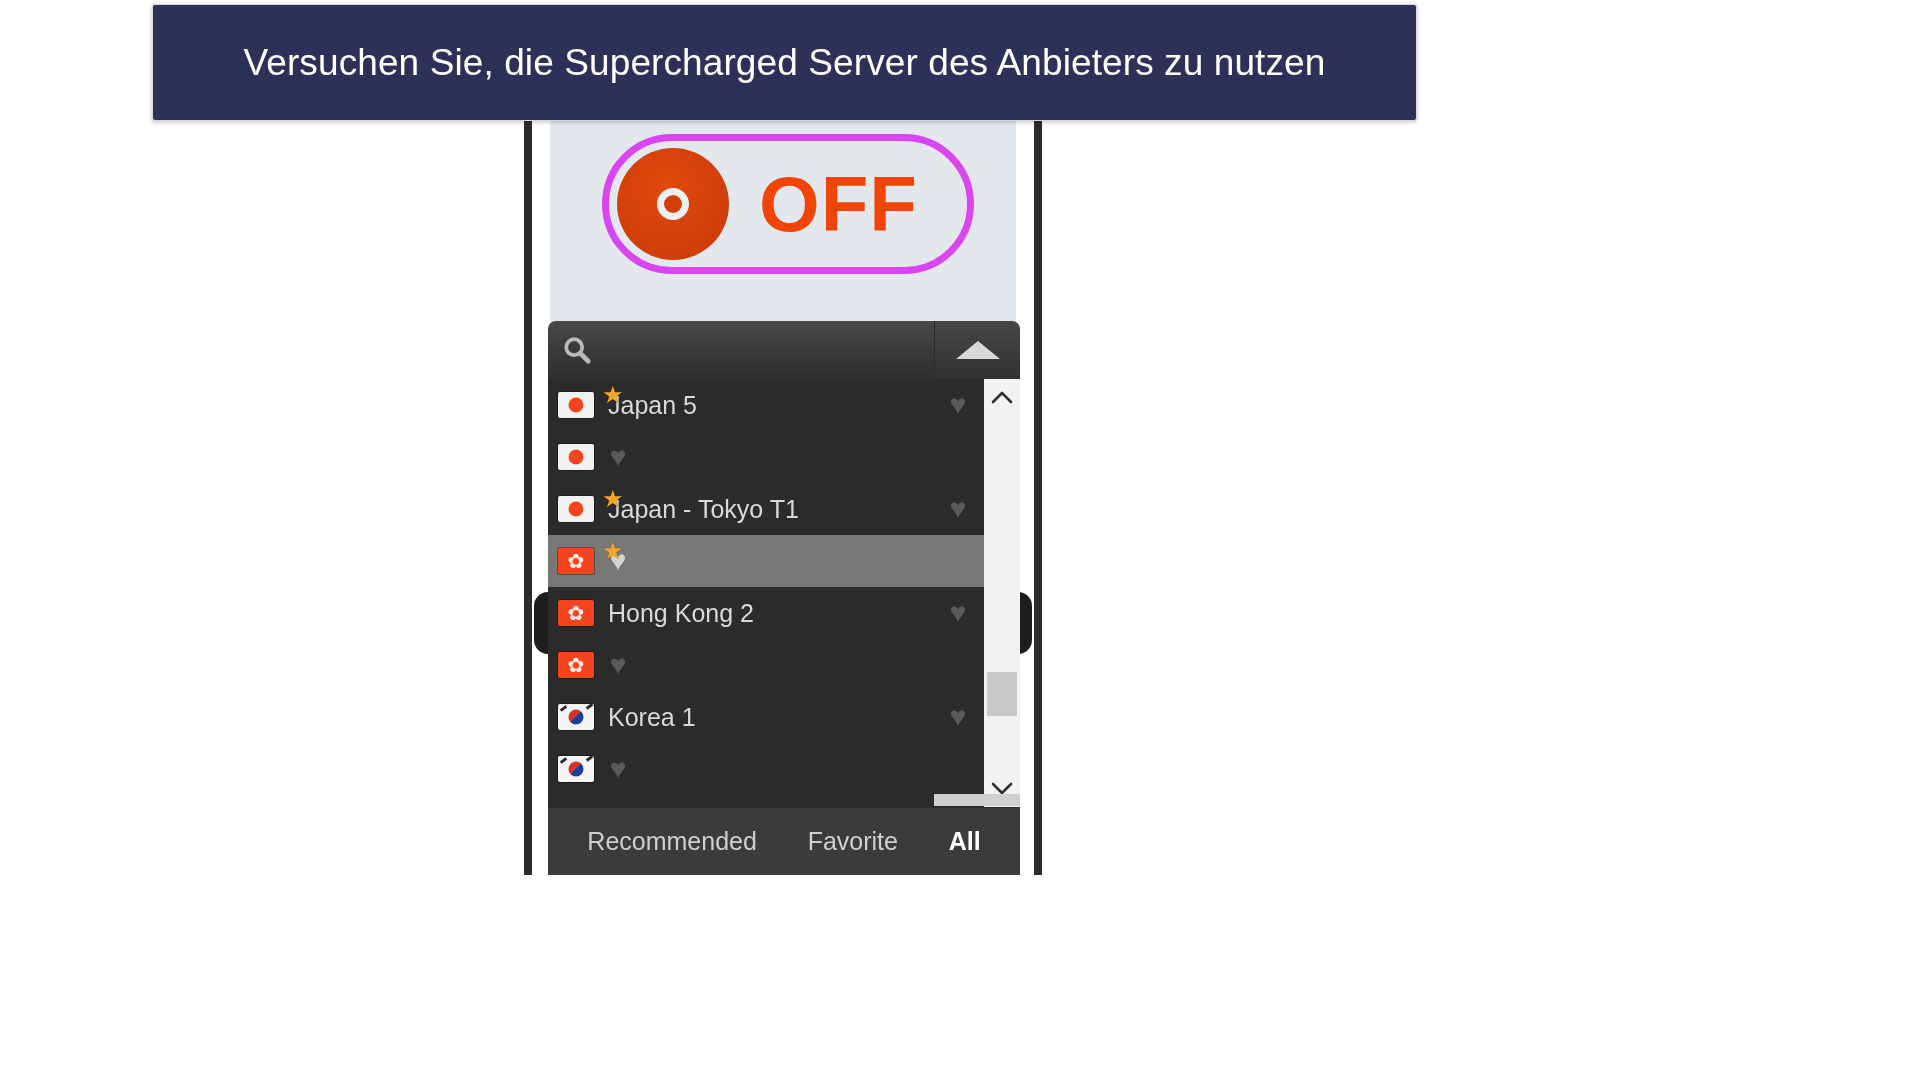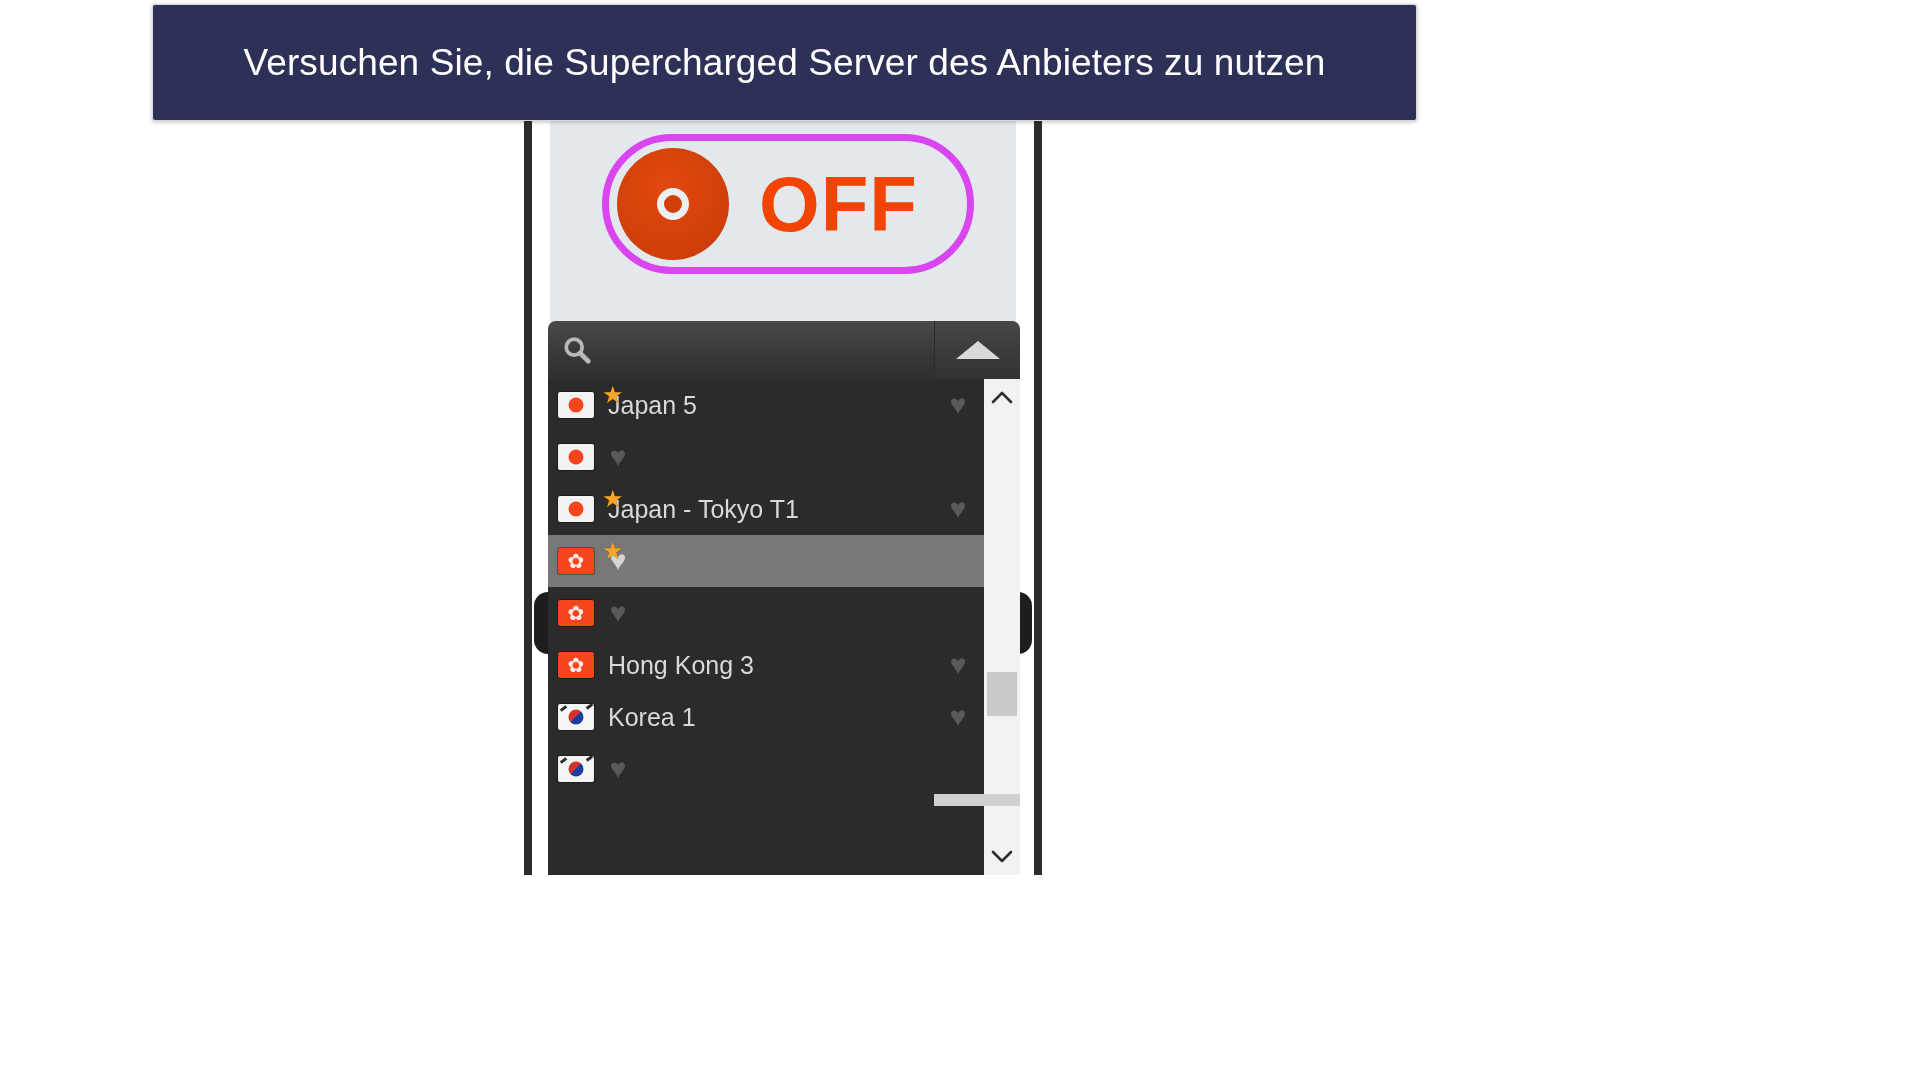--- a/index.html
+++ b/index.html
@@ -375,25 +375,25 @@
             <span class="srv-name">Japan - Tokyo T1</span>
             <span class="heart">♥</span>
           </div>
           <div class="srv-row selected">
             <span class="flag hk"></span>
             <span class="star">★</span>
             <span class="heart">♥</span>
           </div>
           <div class="srv-row">
             <span class="flag hk"></span>
+            <span class="srv-name">Hong Kong 2</span>
             <span class="heart">♥</span>
           </div>
           <div class="srv-row">
             <span class="flag hk"></span>
-            <span class="srv-name">Hong Kong 3</span>
             <span class="heart">♥</span>
           </div>
           <div class="srv-row">
             <span class="flag kr"></span>
             <span class="srv-name">Korea 1</span>
             <span class="heart">♥</span>
           </div>
           <div class="srv-row">
             <span class="flag kr"></span>
             <span class="heart">♥</span>
@@ -409,20 +409,25 @@
           <div class="sb-thumb"></div>
         </div>
         <div class="sb-arrow">
           <svg width="22" height="16" viewBox="0 0 22 16">
               <polyline points="2,4 11,13 20,4" fill="none" stroke="#2f2f2f" stroke-width="2.6" stroke-linecap="round" stroke-linejoin="round"></polyline>
             </svg>
         </div>
       </div>
     </div>
 
+    <div class="tabs" id="tab-bar">
+        <div class="tab">Recommended</div>
+        <div class="tab">Favorite</div>
+        <div class="tab active">All</div>
+      </div>
   </div>
 
   <div class="hscroll"></div>
 
   <div class="banner">
     <div class="banner-text">Versuchen Sie, die Supercharged Server des Anbieters zu nutzen</div>
   </div>
 
 </div>
 

